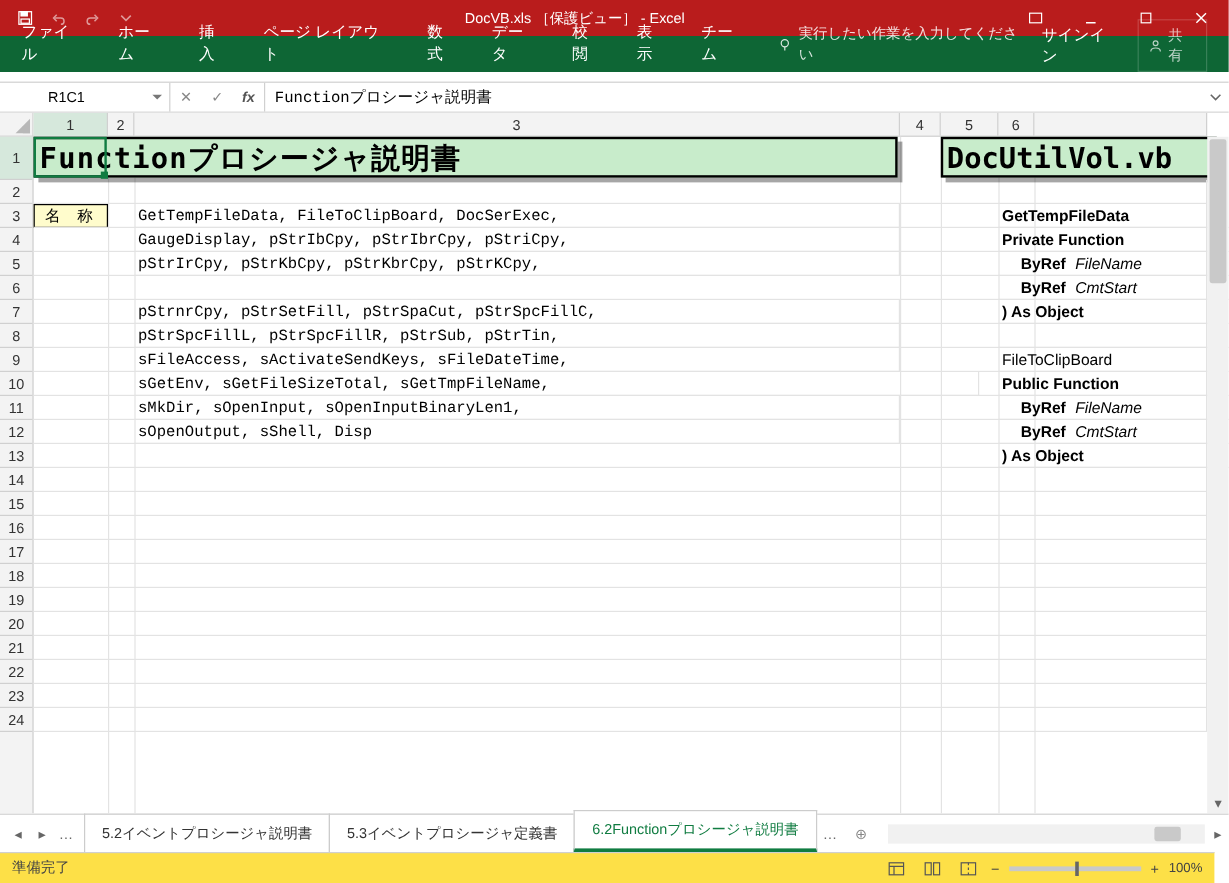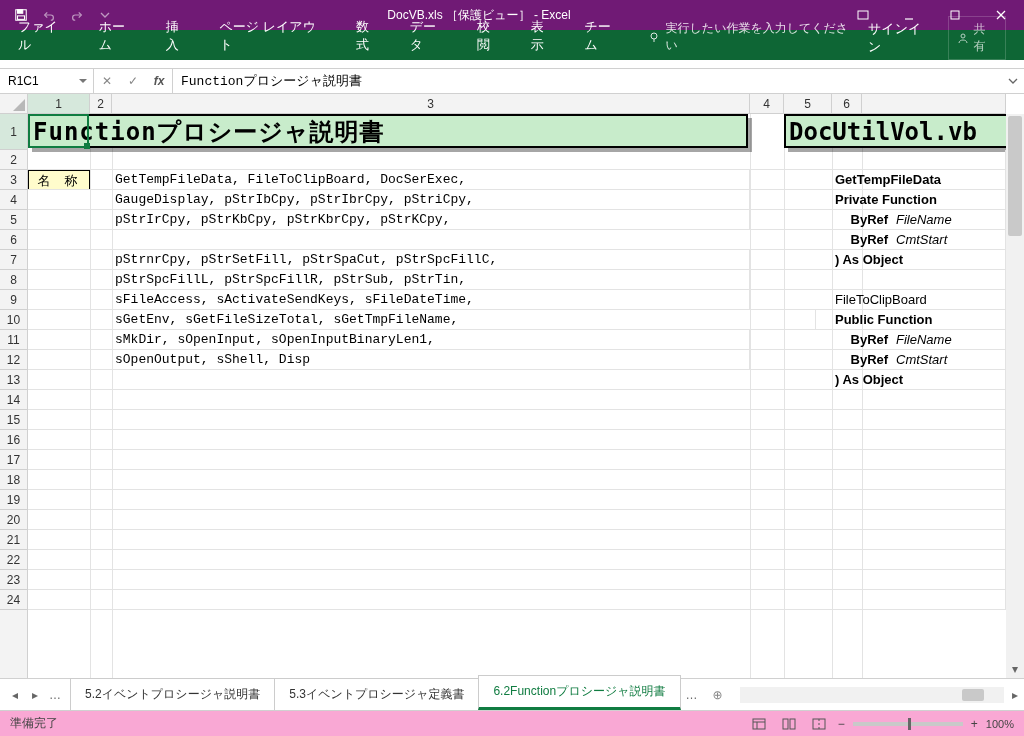--- a/index.html
+++ b/index.html
@@ -1,30 +1,30 @@
 <!DOCTYPE html>
 <html><head>
 <meta charset="utf-8">
 <style>
 * { margin:0; padding:0; box-sizing:border-box; font-family:"Meiryo UI","Segoe UI",sans-serif; }
 body { width:1024px; height:736px; background:#fff; overflow:hidden; position:relative; font-size:12px;}
-.titlebar { height:30px; background:#701a75; color:#fff; display:flex; align-items:center; }
+.titlebar { height:30px; background:#b91c1c; color:#fff; display:flex; align-items:center; }
 .qat { display:flex; align-items:center; height:100%; padding-left:8px; gap:2px;}
 .qat-btn { width:26px; height:26px; display:flex; align-items:center; justify-content:center; color:#fff; }
 .qat-btn.dim { opacity:.55;}
 .titlebar-center { flex:1; text-align:center; font-size:12px;}
 .titlebar-right { display:flex; align-items:center; height:100%; }
 .win-btn { width:46px; height:30px; display:flex; align-items:center; justify-content:center; color:#fff; }
 .ribbontabs { height:30px; background:#0e6635; display:flex; align-items:flex-end; padding:0 4px; color:#fff; font-size:13px;}
 .rtab { padding:6px 14px; cursor:pointer;margin-top:24px; }
 .tell-me { display:flex; align-items:center; gap:6px; padding:6px 10px; opacity:.85; font-size:12px;}
 .ribbon-right { margin-left:auto; display:flex; align-items:center; gap:14px; padding-right:14px;}
 .share-btn { display:flex; align-items:center; gap:5px; padding:4px 8px; border:1px solid rgba(255,255,255,.25); opacity:.7; font-size:12px;}
 .fxbar { height:26px; border-top:1px solid #d0d0d0; border-bottom:1px solid #d0d0d0; background:#fff; display:flex; align-items:stretch; margin-top:8px;}
-.namebox { width:94px; border-right:1px solid #d0d0d0; display:flex; align-items:center; padding:0 8px; font-size:12px; position:relative;}
+.namebox { width:110px; border-right:1px solid #d0d0d0; display:flex; align-items:center; padding:0 8px; font-size:12px; position:relative;margin-left:32px;}
 .namebox::after { content:""; position:absolute; right:6px; top:50%; border:4px solid transparent; border-top-color:#777; transform:translateY(-2px);}
 .fx-btns { display:flex; align-items:center; border-right:1px solid #d0d0d0;}
 .fx-mini { width:26px; display:flex; align-items:center; justify-content:center; color:#888;}
 .fx-mini.fx { font-style:italic; color:#555; font-weight:bold;}
 .formula { flex:1; display:flex; align-items:center; padding:0 8px; font-size:13px; font-family:"MS Gothic","Courier New",monospace;}
 .fx-expand { width:22px; display:flex; align-items:center; justify-content:center; color:#666;}
 
 .grid-wrap { position:absolute; left:0; right:0; top:94px; bottom:58px; background:#fff; overflow:hidden;}
 .corner { position:absolute; left:0; top:0; width:28px; height:20px; background:#f3f3f3; border-right:1px solid #d0d0d0; border-bottom:1px solid #d0d0d0;}
 .corner::after{ content:""; position:absolute; right:2px; bottom:2px; border:6px solid transparent; border-bottom-color:#b8b8b8; border-right-color:#b8b8b8;}
@@ -54,21 +54,21 @@
 .sheet-nav-btn { width:18px; text-align:center; color:#666;}
 .sheet-tabs { display:flex; align-items:flex-end; }
 .sheet-tab { padding:7px 14px; border:1px solid #ccc; border-bottom:none; background:#fff; margin-right:-1px; font-size:12px; color:#333; cursor:pointer; }
 .sheet-tab.active { border-bottom:3px solid #107c41; color:#107c41; background:#fff;}
 .sheet-add { width:28px; display:flex; align-items:center; justify-content:center; color:#888;}
 .sheet-scroll-right { flex:1; display:flex; align-items:center; }
 .hscroll { flex:1; height:16px; background:#f1f1f1; position:relative; margin:0 2px;}
 .hscroll .thumb { position:absolute; top:2px; bottom:2px; right:20px; width:22px; background:#c9c9c9; border-radius:2px;}
 .sheet-after { display:flex; align-items:center; color:#666; padding:0 6px; gap:6px;}
 
-.statusbar { position:absolute; left:0; right:0; bottom:0; height:26px; background:#f9a8d4; border-top:1px solid #d0d0d0; display:flex; align-items:center; font-size:12px; color:#444;}
+.statusbar { position:absolute; left:0; right:12px; bottom:0; height:26px; background:#fde047; border-top:1px solid #d0d0d0; display:flex; align-items:center; font-size:12px; color:#444;}
 .statusbar .left { padding:0 10px;}
 .statusbar .right { margin-left:auto; display:flex; align-items:center; gap:8px; padding-right:10px;}
 .view-btn { width:22px; height:18px; display:flex; align-items:center; justify-content:center; color:#555;}
 .zoom-slider { width:110px; height:4px; background:#c9c9c9; position:relative; }
 .zoom-slider::after { content:""; position:absolute; left:50%; top:-4px; width:3px; height:12px; background:#666;}
 .zoom-label { font-size:11px;}
 
 svg { display:block;}
 </style>
 </head>

